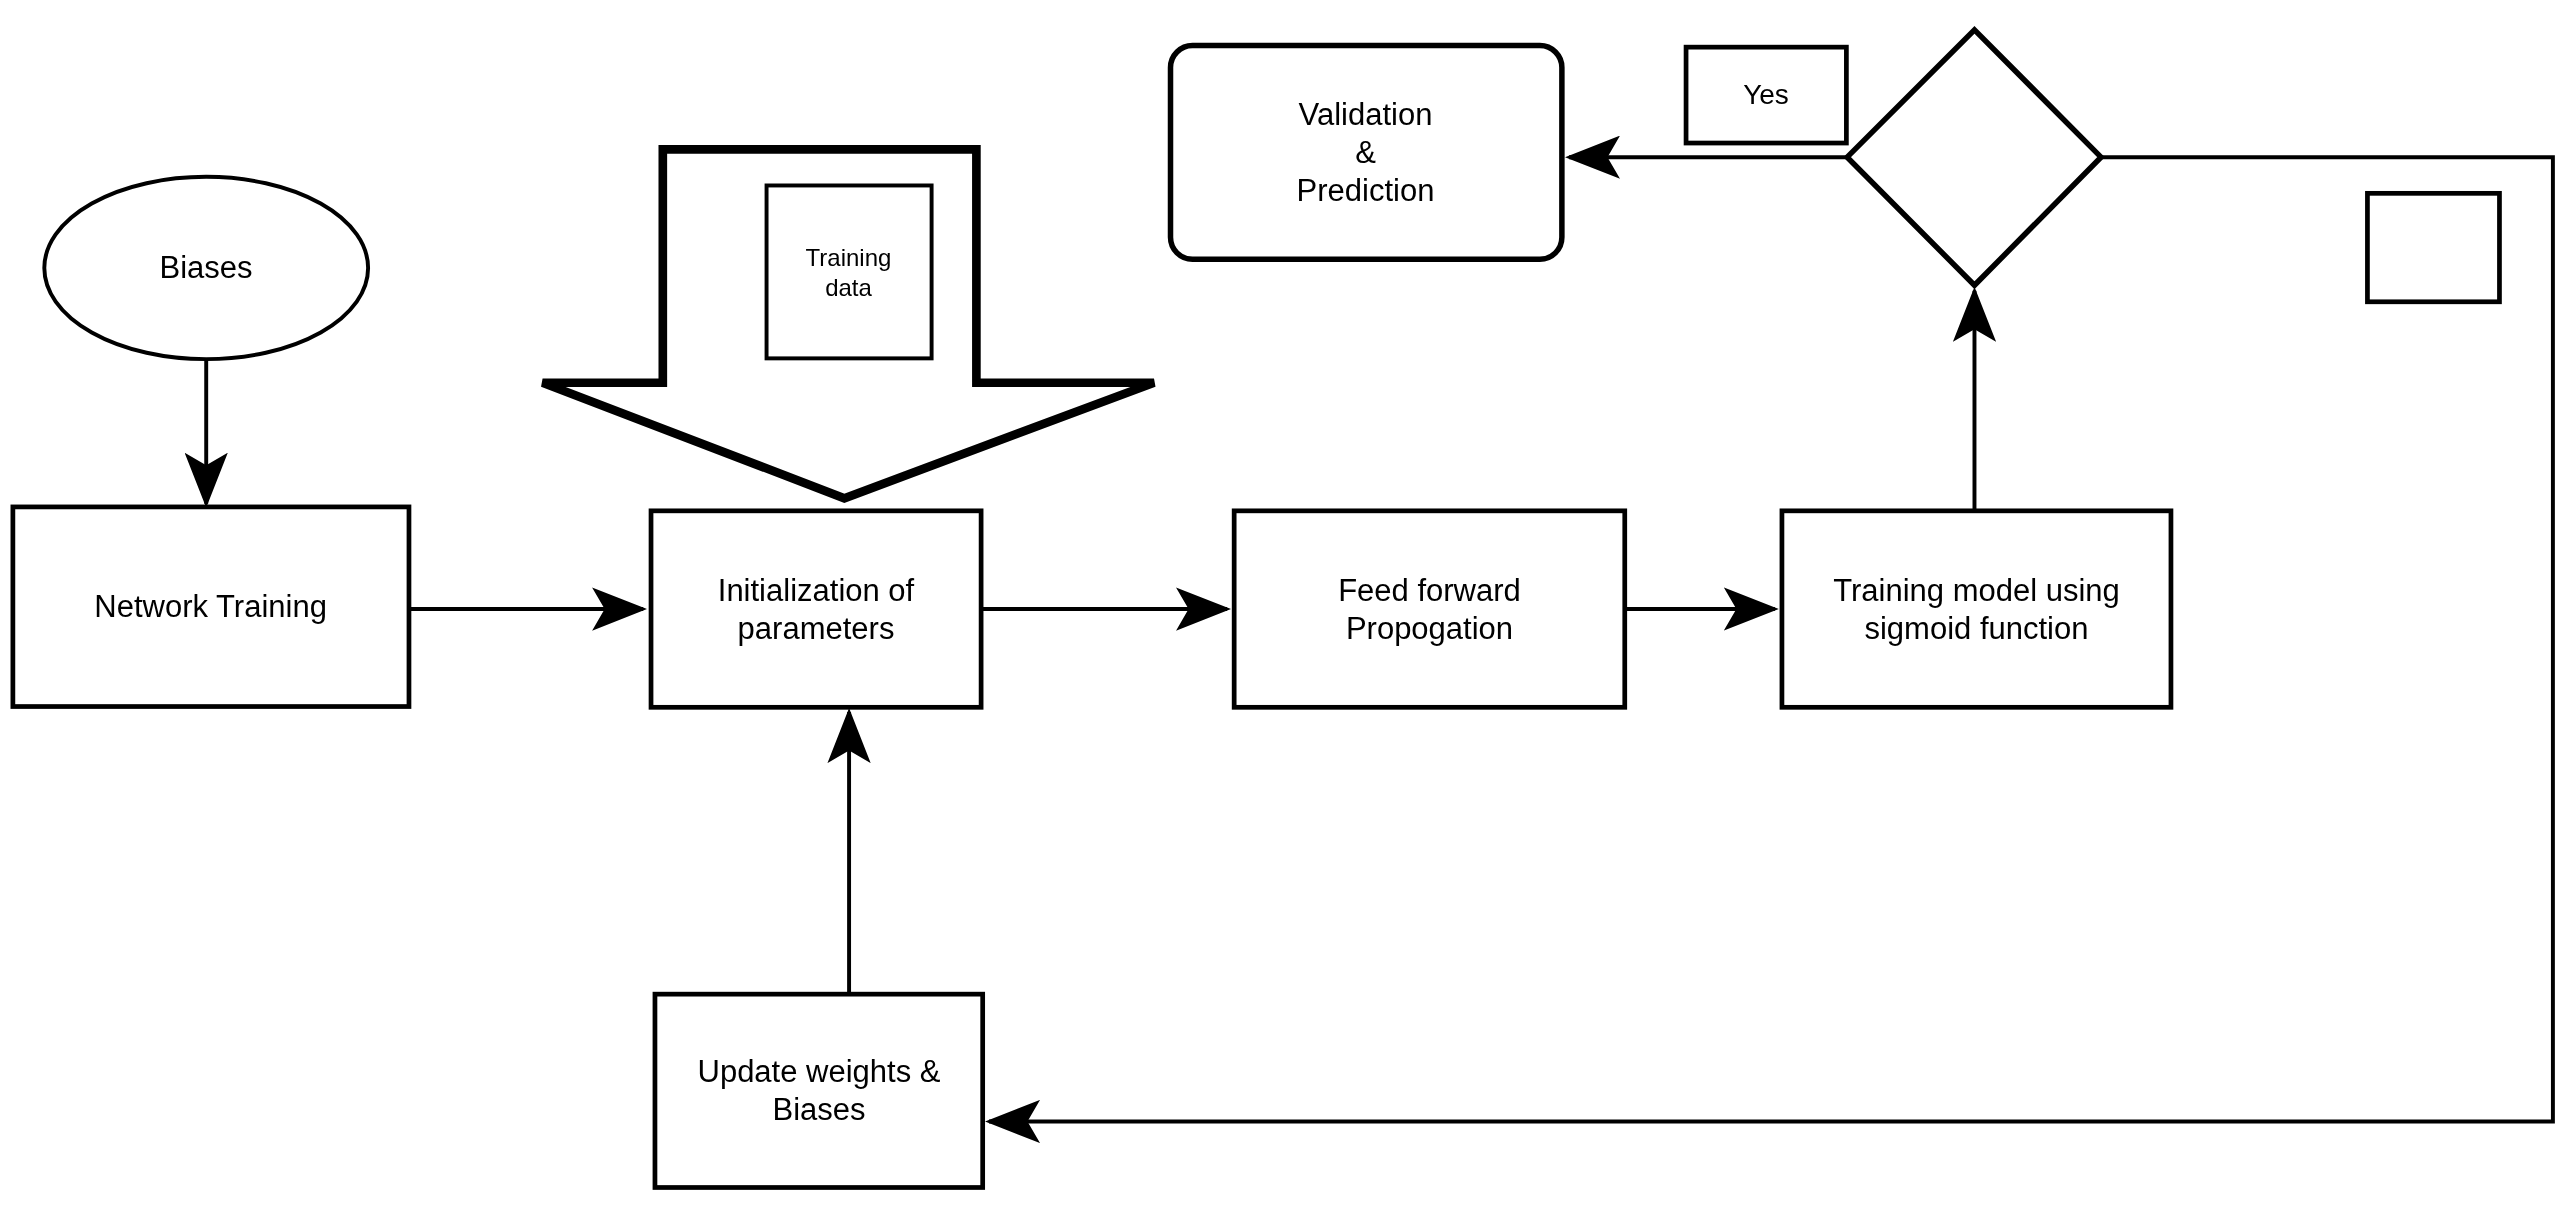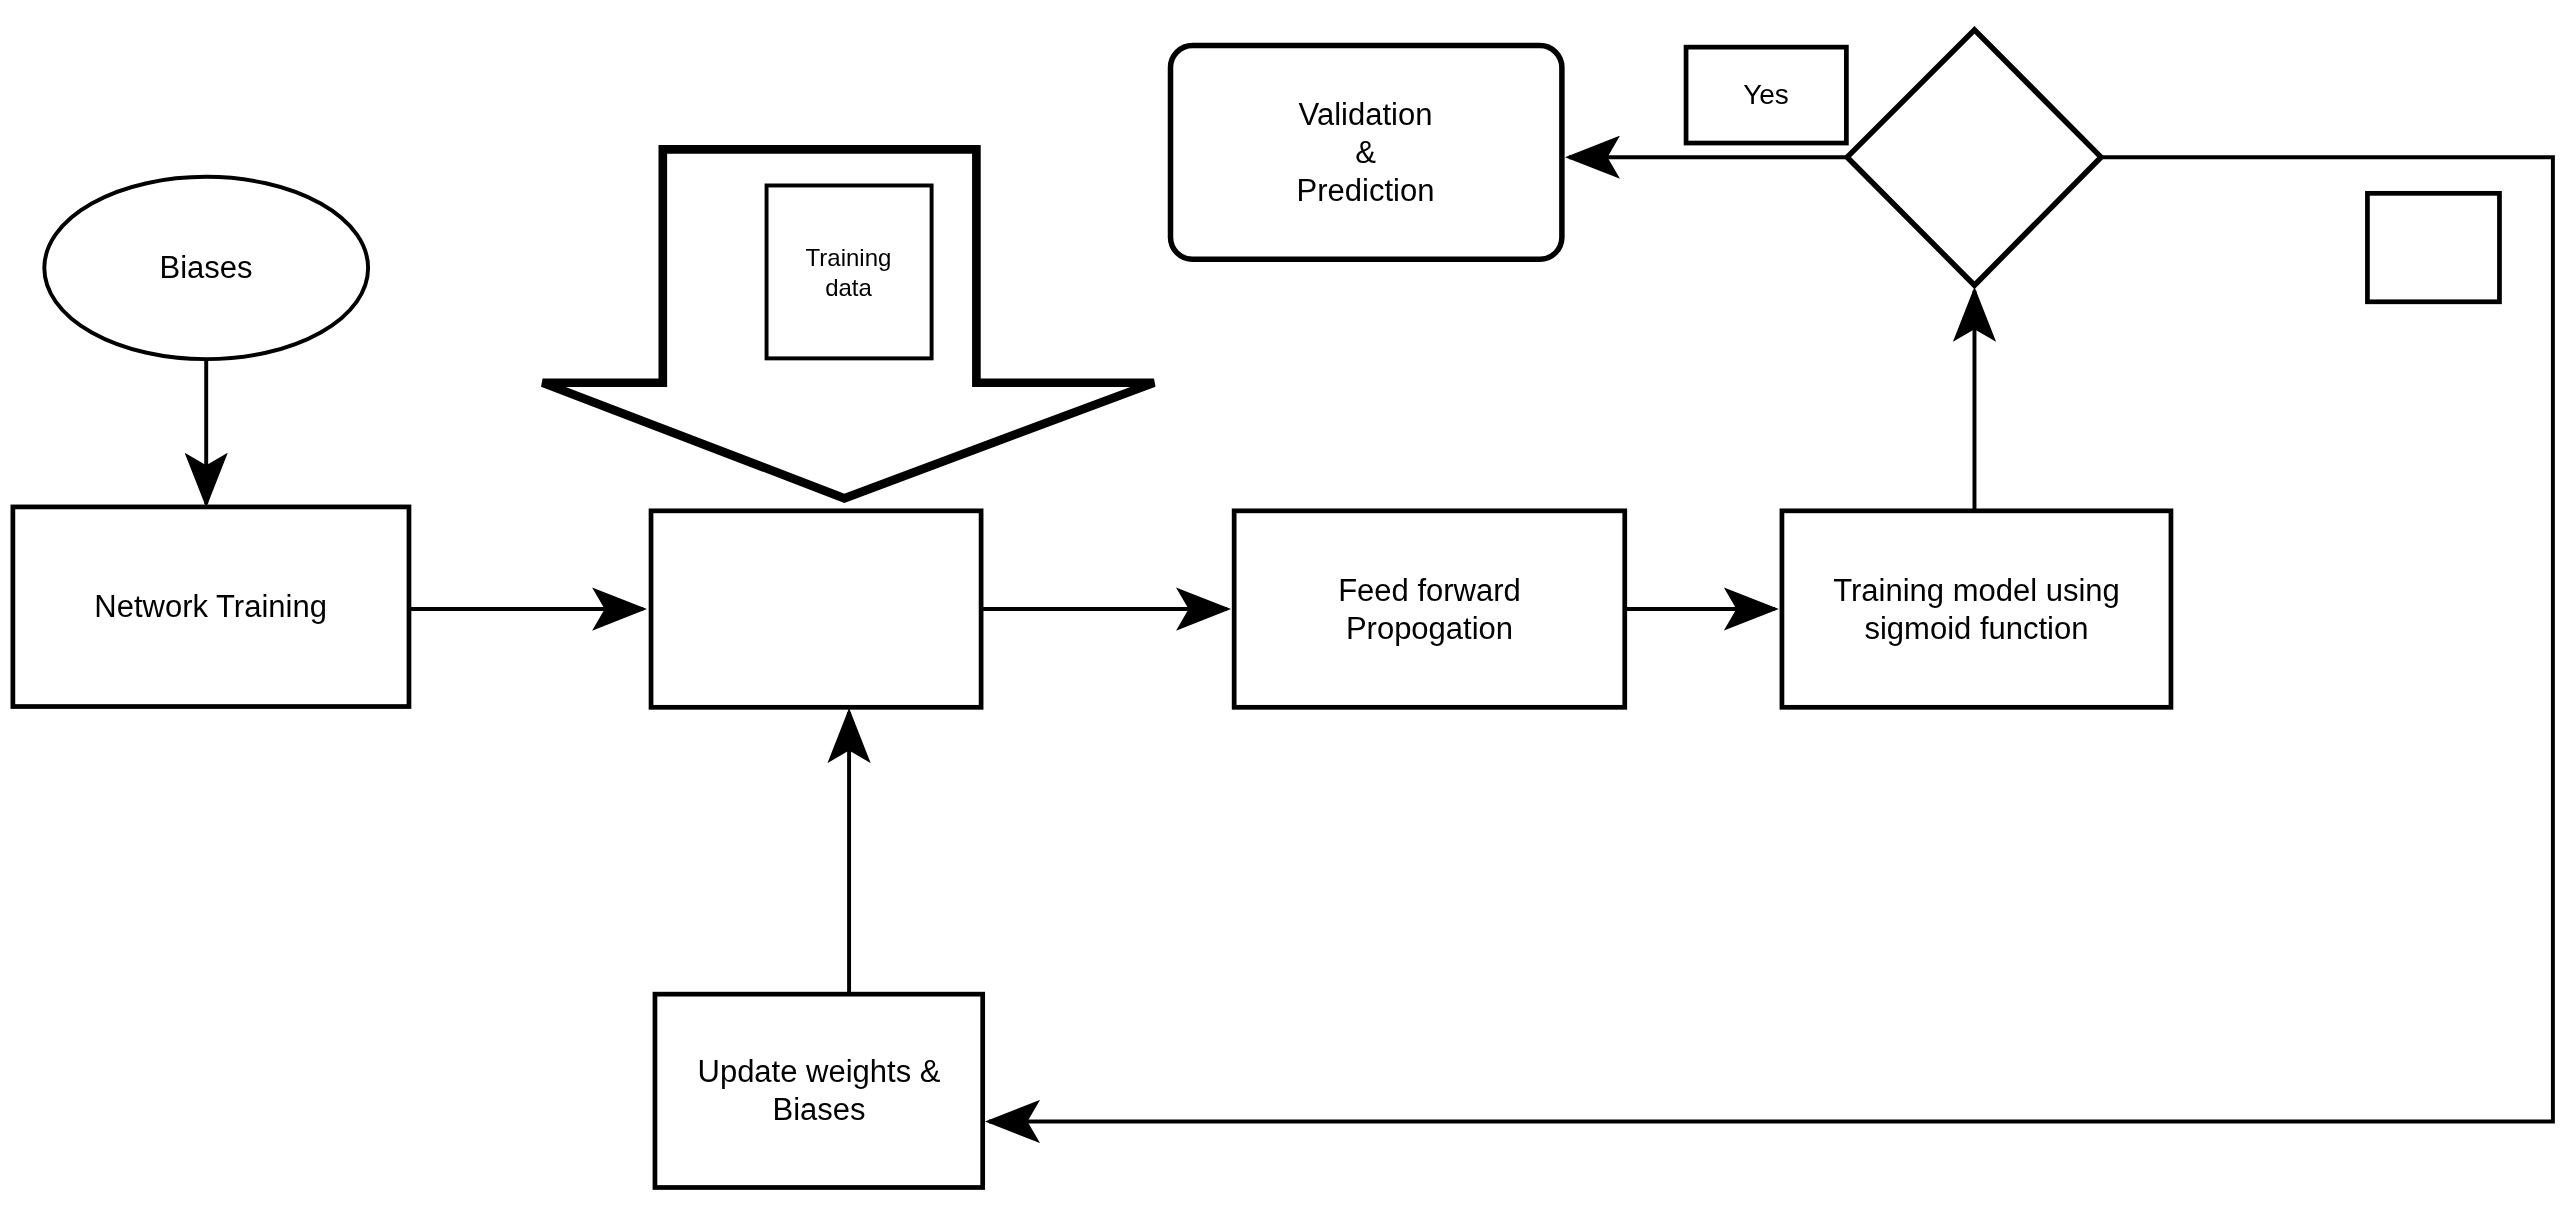--- a/index.html
+++ b/index.html
@@ -94,20 +94,22 @@
     <rect x="3012" y="246" width="168" height="138" fill="#ffffff" stroke="#000000" stroke-width="6"></rect>
   </svg>
 
   <div class="node-label fs-big" style="left:44px; top:177px; width:324px; height:182px;">Biases</div>
 
   <div class="node-label fs-big" style="left:12.6px; top:507px; width:396px; height:200px;">Network Training</div>
 
   <div class="node-label fs-small" style="left:766px; top:186px; width:165px; height:173px;">Training
 data</div>
 
+  <div class="node-label fs-big" style="left:651px; top:511px; width:330px; height:197px;">Initialization of
+parameters</div>
 
   <div class="node-label fs-big" style="left:1234px; top:511px; width:391px; height:197px;">Feed forward
 Propogation</div>
 
   <div class="node-label fs-big" style="left:1782px; top:511px; width:389px; height:197px;">Training model using
 sigmoid function</div>
 
 
   <div class="node-label fs-big" style="left:1170px; top:46px; width:391px; height:214px;">Validation
 &amp;

